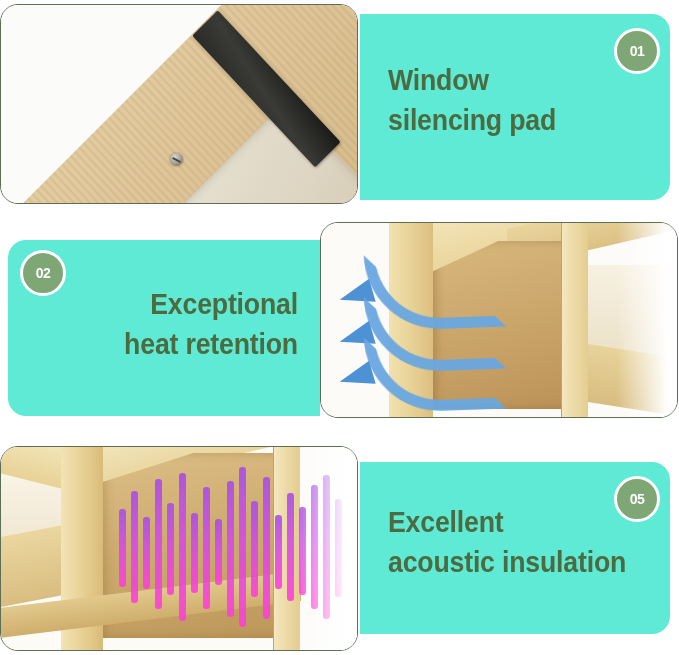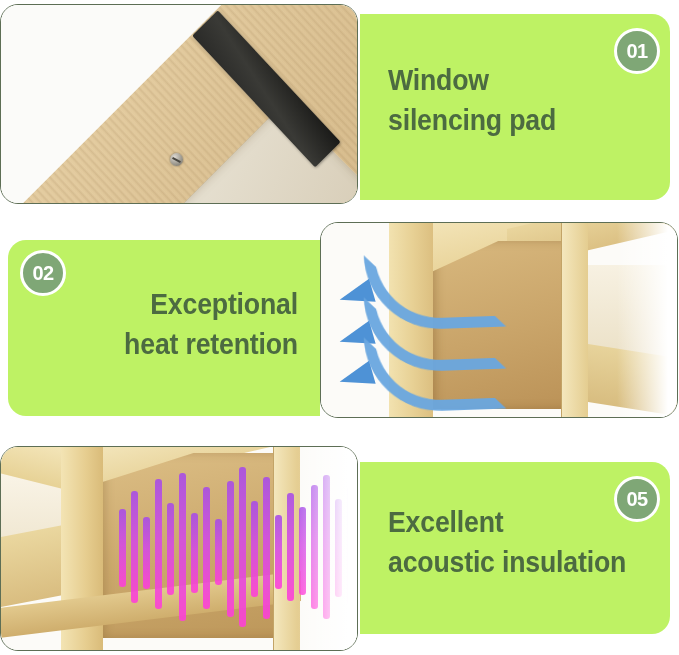--- a/index.html
+++ b/index.html
@@ -20,21 +20,21 @@
     position: absolute;
     border: 1.5px solid #5d6e55;
     border-radius: 18px;
     overflow: hidden;
     background: #ffffff;
     box-sizing: border-box;
     z-index: 3;
   }
   .text-card {
     position: absolute;
-    background: #bef264;
+    background: #5eead4;
     box-sizing: border-box;
     z-index: 1;
     overflow: hidden;
   }
   .text-card .headline {
     position: absolute;
     color: #4c6b41;
     font-weight: bold;
     font-size: 29px;
     line-height: 1.38;
@@ -47,21 +47,21 @@
   
   .badge {
     position: absolute;
     width: 46px;
     height: 46px;
     border-radius: 50%;
     background: #7fa776;
     border: 3.5px solid #ffffff;
     box-sizing: border-box;
     color: #ffffff;
-    font-size: 20px;
+    font-size: 14px;
     font-weight: bold;
     display: flex;
     align-items: center;
     justify-content: center;
     letter-spacing: -0.5px;
     z-index: 4;
   }
 
   
   #panel1-photo { left: 0px;   top: 4px;   width: 358px; height: 200px; }

